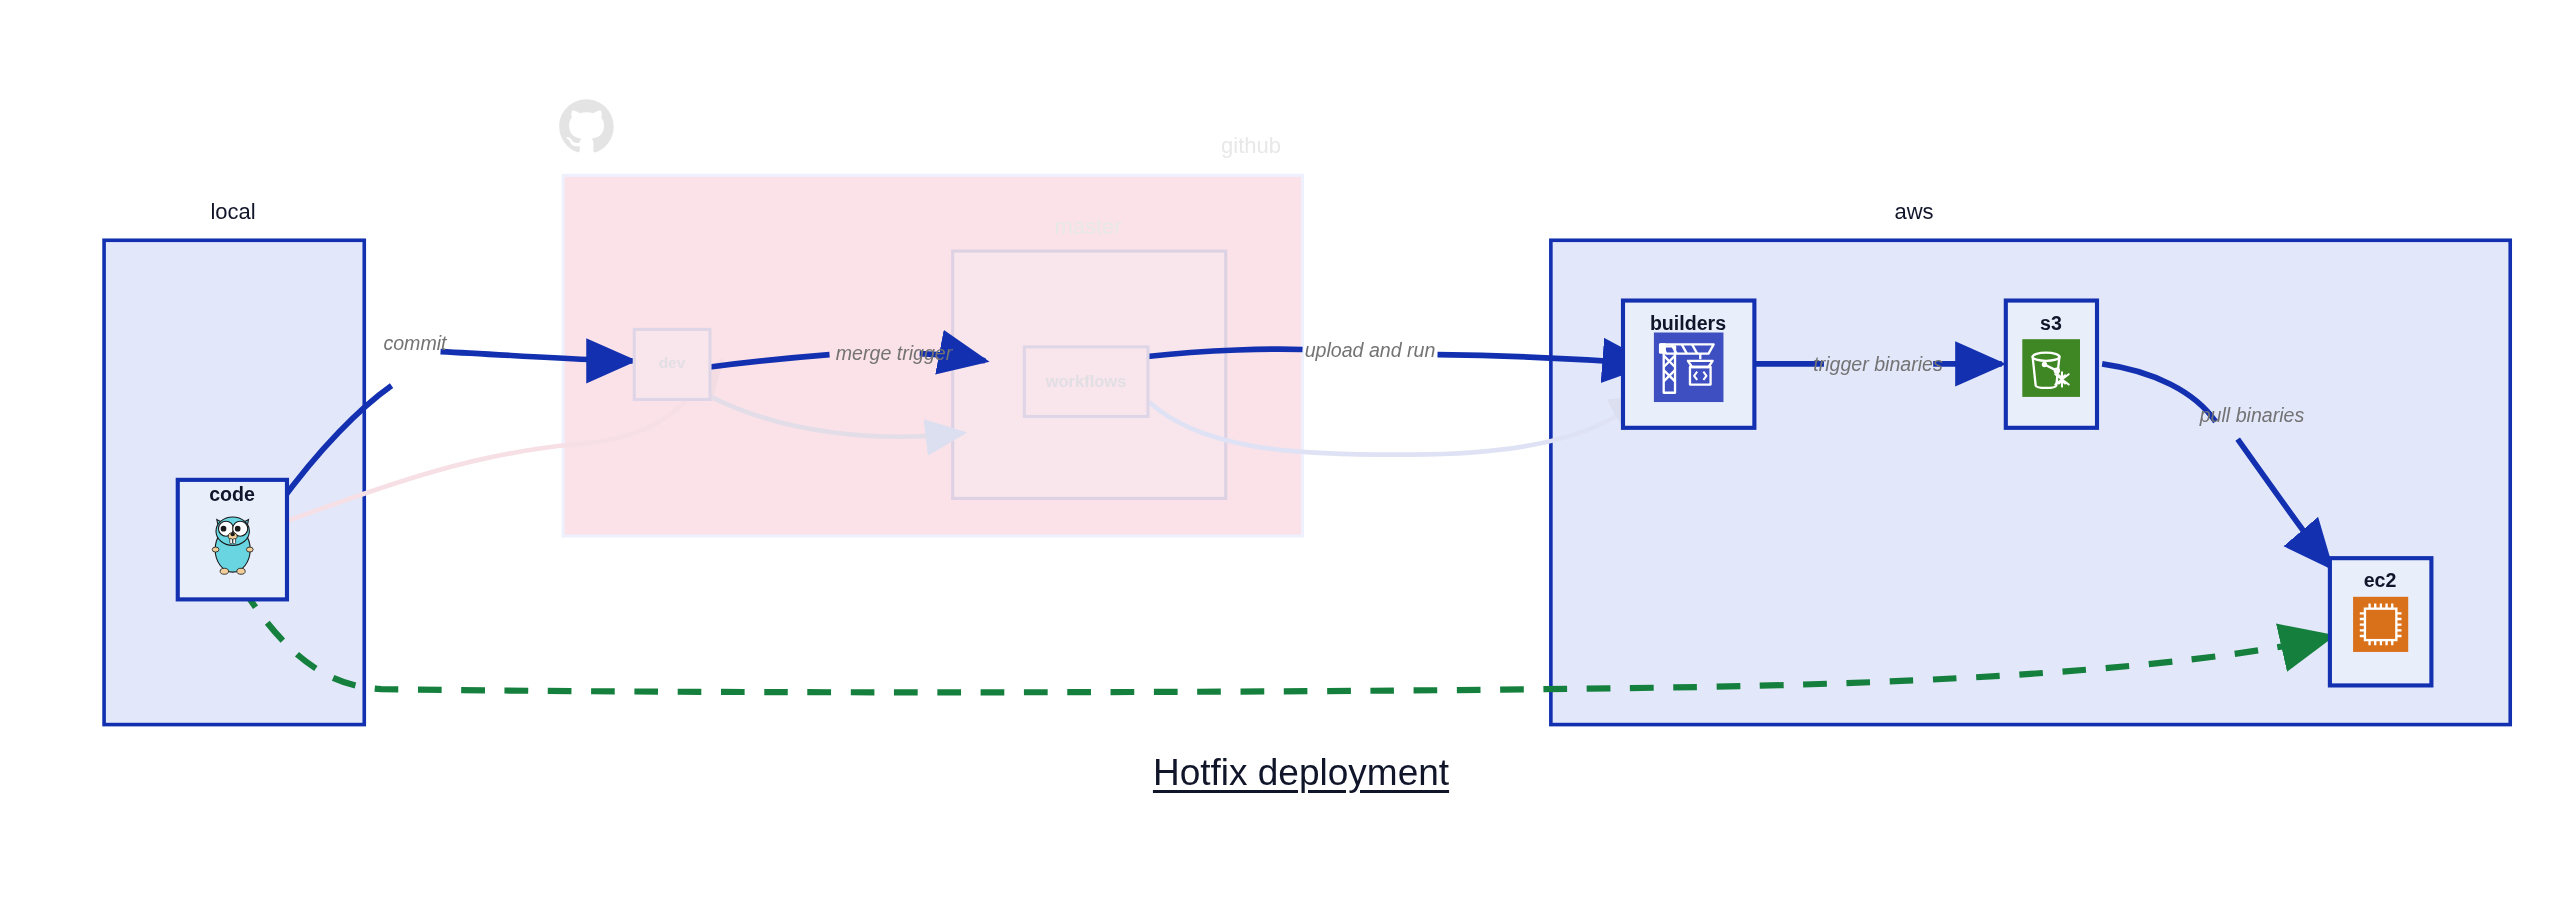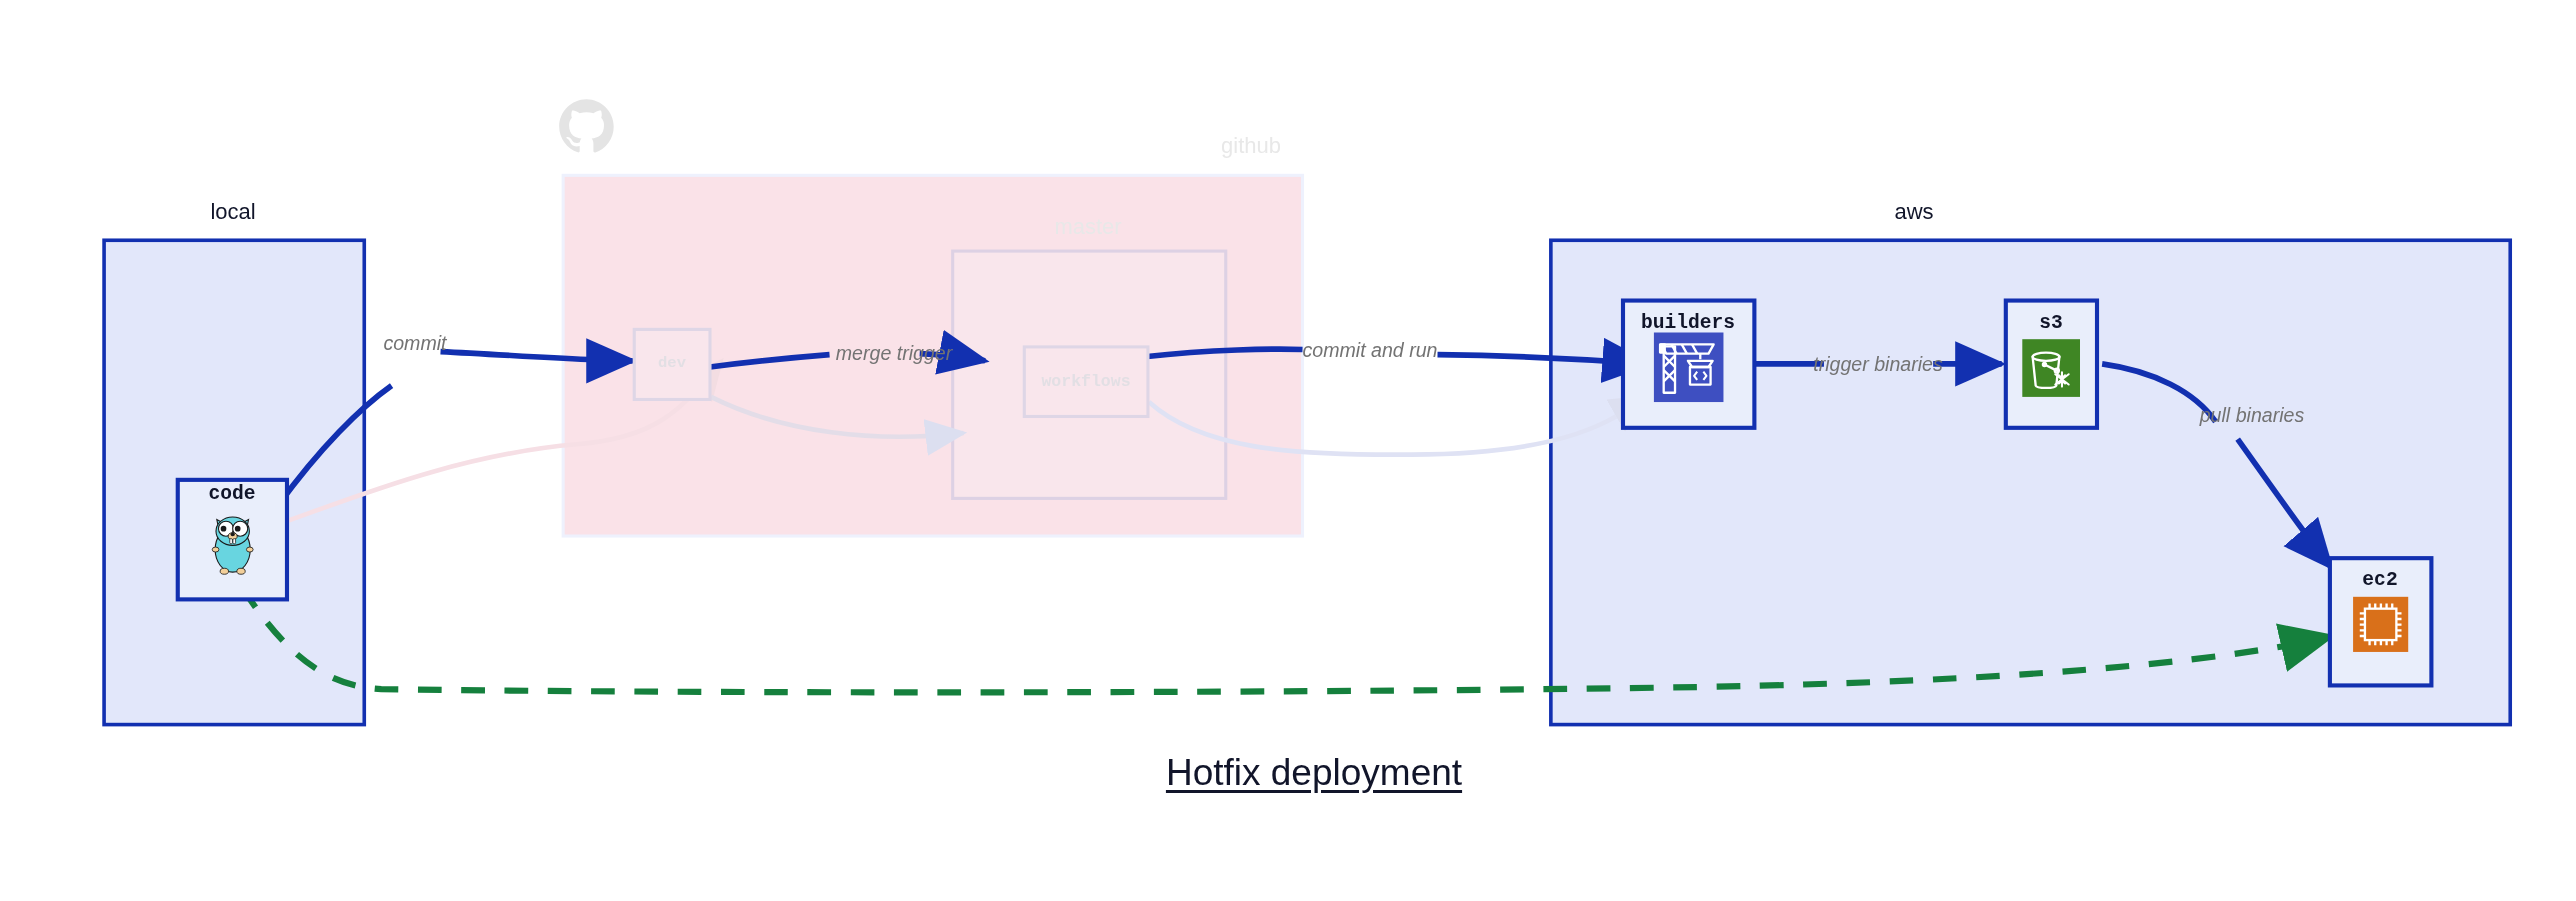--- a/index.html
+++ b/index.html
@@ -34,21 +34,21 @@
     color: #11152a;
     white-space: nowrap;
     text-align: center;
     transform: translateX(-50%);
   }
   .grp-label.faded {
     color: #e8e8e8;
   }
   .node-title {
     position: absolute;
-    font-family: Liberation Mono, monospace;
+    font-family: Liberation Sans, sans-serif;
     font-weight: bold;
     font-size: 19.6px;
     color: #11152a;
     white-space: nowrap;
     transform: translateX(-50%);
   }
   .node-title.faded {
     color: #e2dfe4;
   }
   .edge-label {
@@ -63,21 +63,20 @@
   }
   .diagram-title {
     position: absolute;
     font-family: "Liberation Sans", sans-serif;
     font-size: 37px;
     color: #11152a;
     white-space: nowrap;
     text-decoration: underline;
     text-underline-offset: 5.2px;
     transform: translateX(-50%);
-    margin-left: 13px;
   }
 </style>
 </head>
 <body>
 
 <div id="stage">
 
   <svg class="layer" viewBox="0 0 5054 1750">
     <defs>
       <marker id="arw-blue" markerWidth="11" markerHeight="11" refX="8.2" refY="4" orient="auto" markerUnits="strokeWidth">
@@ -232,21 +231,21 @@
   <div class="node-title" style="left:1688px; top:312px;">builders</div>
 
   <div class="node-title" style="left:2051px; top:312px;">s3</div>
 
   <div class="node-title" style="left:2380px; top:569px;">ec2</div>
 
   <div class="edge-label" style="left:415px; top:343px;">commit</div>
 
   <div class="edge-label" style="left:874px; top:353px;margin-left:20px;">merge trigger</div>
 
-  <div class="edge-label" style="left:1370px; top:350px;">commit and run</div>
+  <div class="edge-label" style="left:1370px; top:350px;">upload and run</div>
 
   <div class="edge-label" style="left:1878px; top:364px;">trigger binaries</div>
 
   <div class="edge-label" style="left:2252px; top:415px;">pull binaries</div>
 
   <div class="diagram-title" style="left:1301px; top:752px;">Hotfix deployment</div>
 
 </div>
 
 

